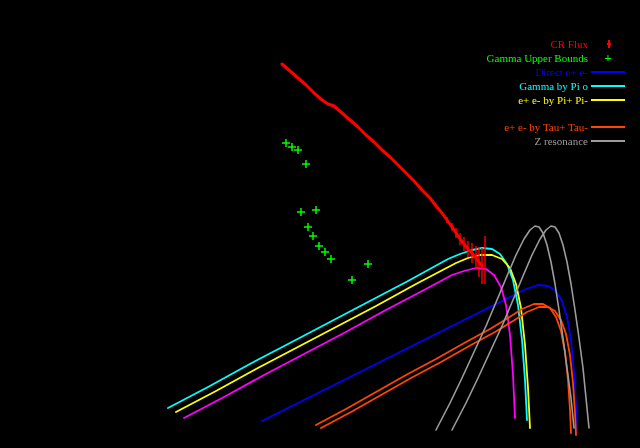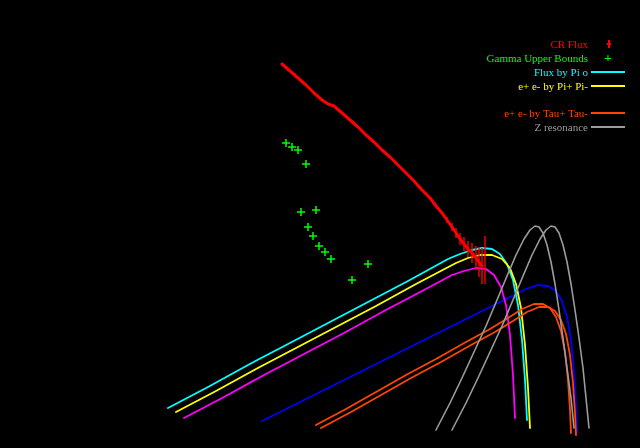--- a/index.html
+++ b/index.html
@@ -51,21 +51,27 @@
     <div class="legend-group">
       <div class="legend-row">
         <span class="legend-label" style="color: rgb(255, 0, 0);">CR Flux</span>
         <span class="legend-marker marker-point" style="color: rgb(255, 0, 0);"></span>
       </div>
       <div class="legend-row">
         <span class="legend-label" style="color: rgb(0, 255, 0); margin-left: 8px;">Gamma Upper Bounds</span>
         <span class="legend-marker marker-plus" style="color: rgb(0, 255, 0);"></span>
       </div>
       <div class="legend-row">
-        <span class="legend-label" style="color: rgb(0, 255, 255);">Flux by Pi o</span>
+        <span class="legend-label" style="color: rgb(0, 0, 255);">Direct e+ e-</span>
+        <span class="legend-marker" style="color: rgb(0, 0, 255);">
+            <span class="marker-line"></span>
+          </span>
+      </div>
+      <div class="legend-row">
+        <span class="legend-label" style="color: rgb(0, 255, 255);">Gamma by Pi o</span>
         <span class="legend-marker" style="color: rgb(0, 255, 255);">
             <span class="marker-line"></span>
           </span>
       </div>
       <div class="legend-row">
         <span class="legend-label" style="color: rgb(255, 255, 0); text-align: center;">e+ e- by Pi+ Pi-</span>
         <span class="legend-marker" style="color: rgb(255, 255, 0);">
             <span class="marker-line"></span>
           </span>
       </div>

